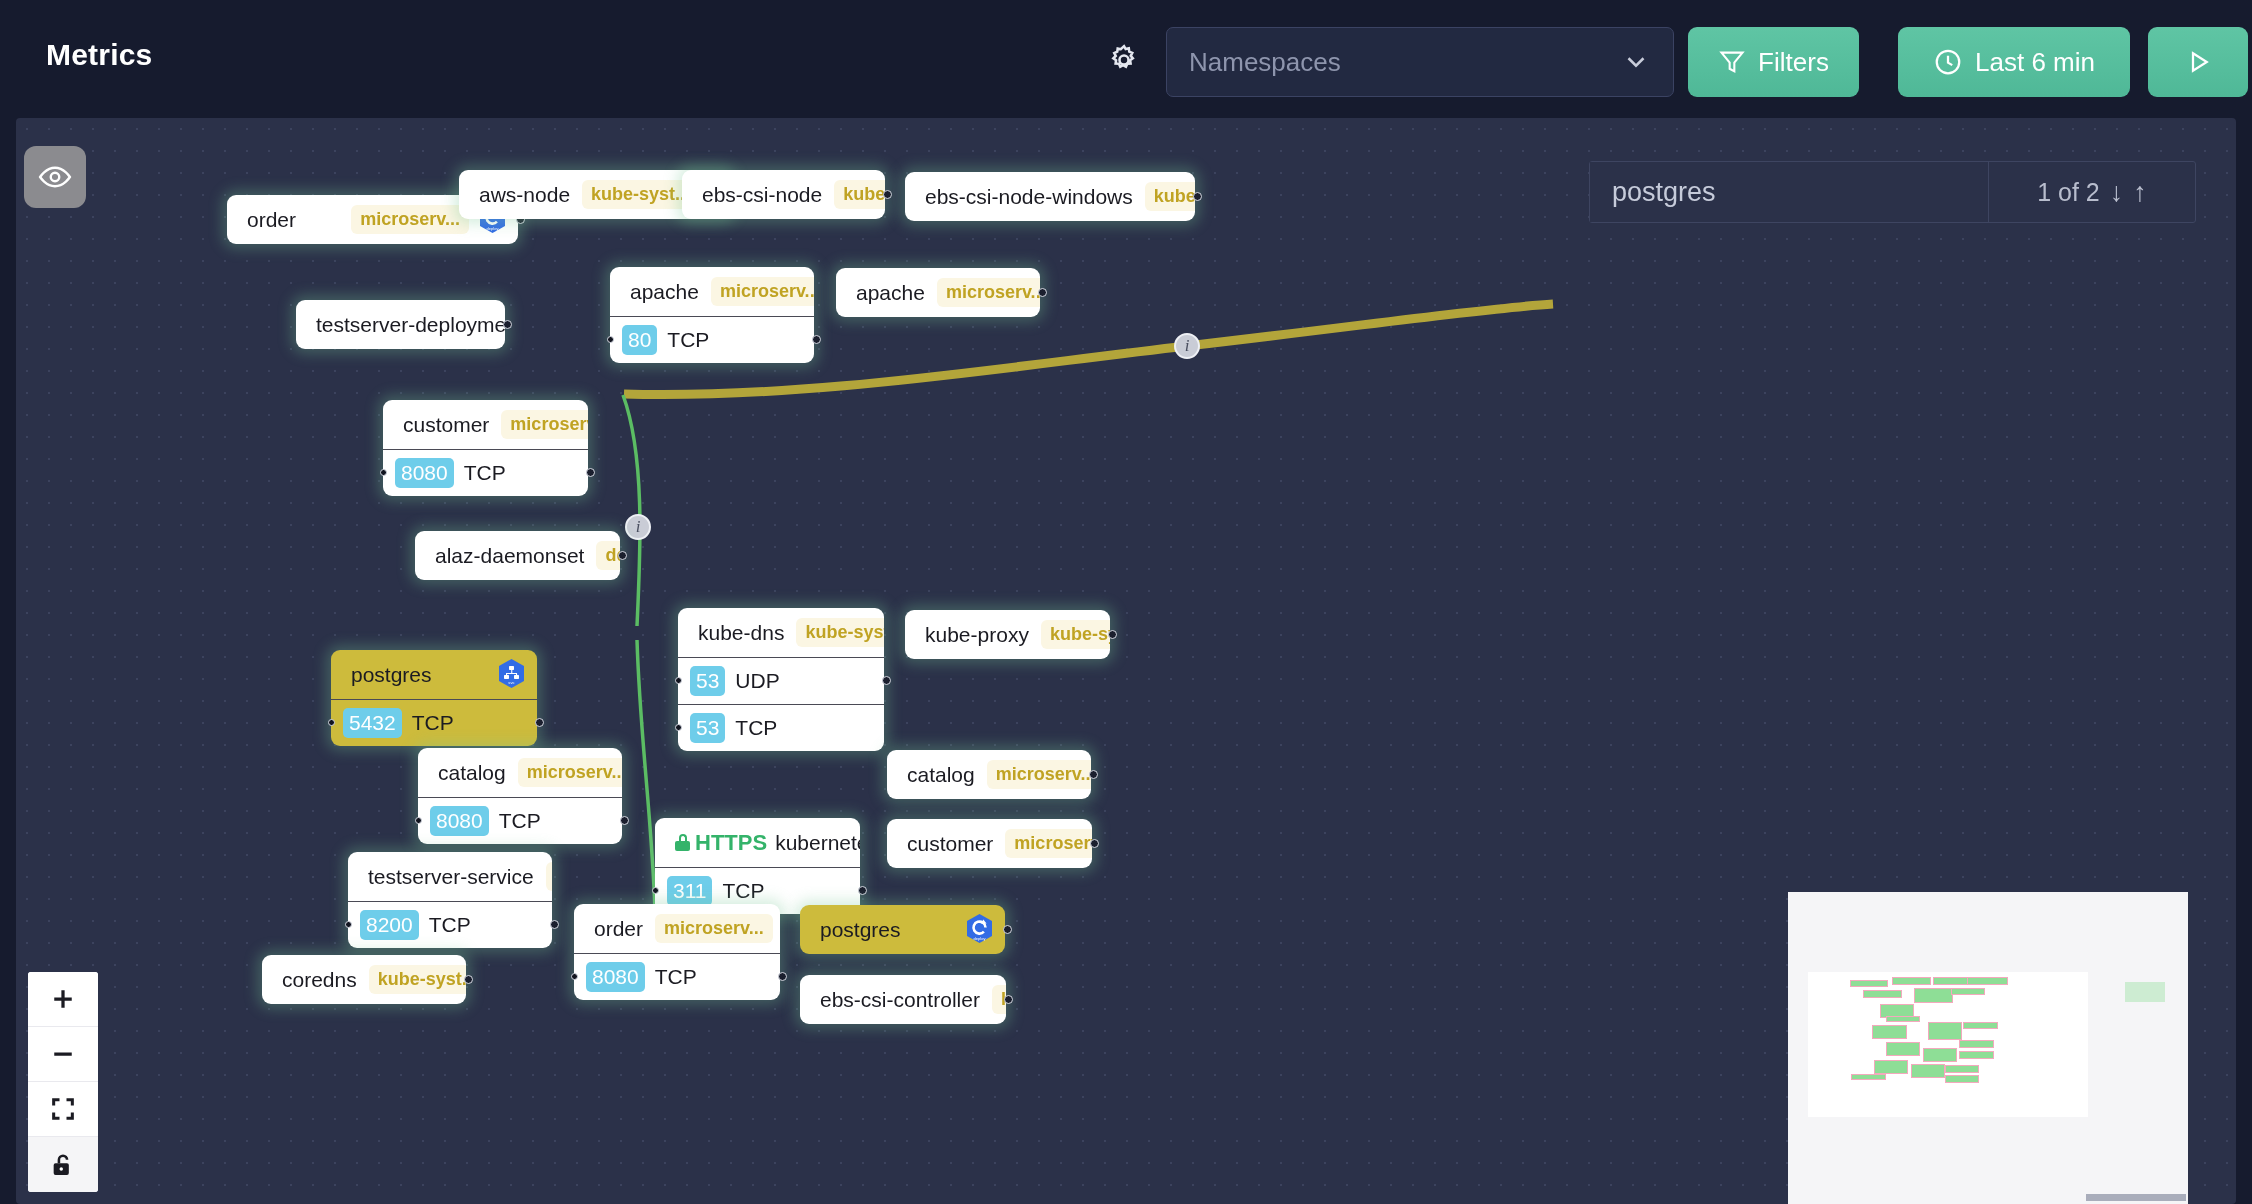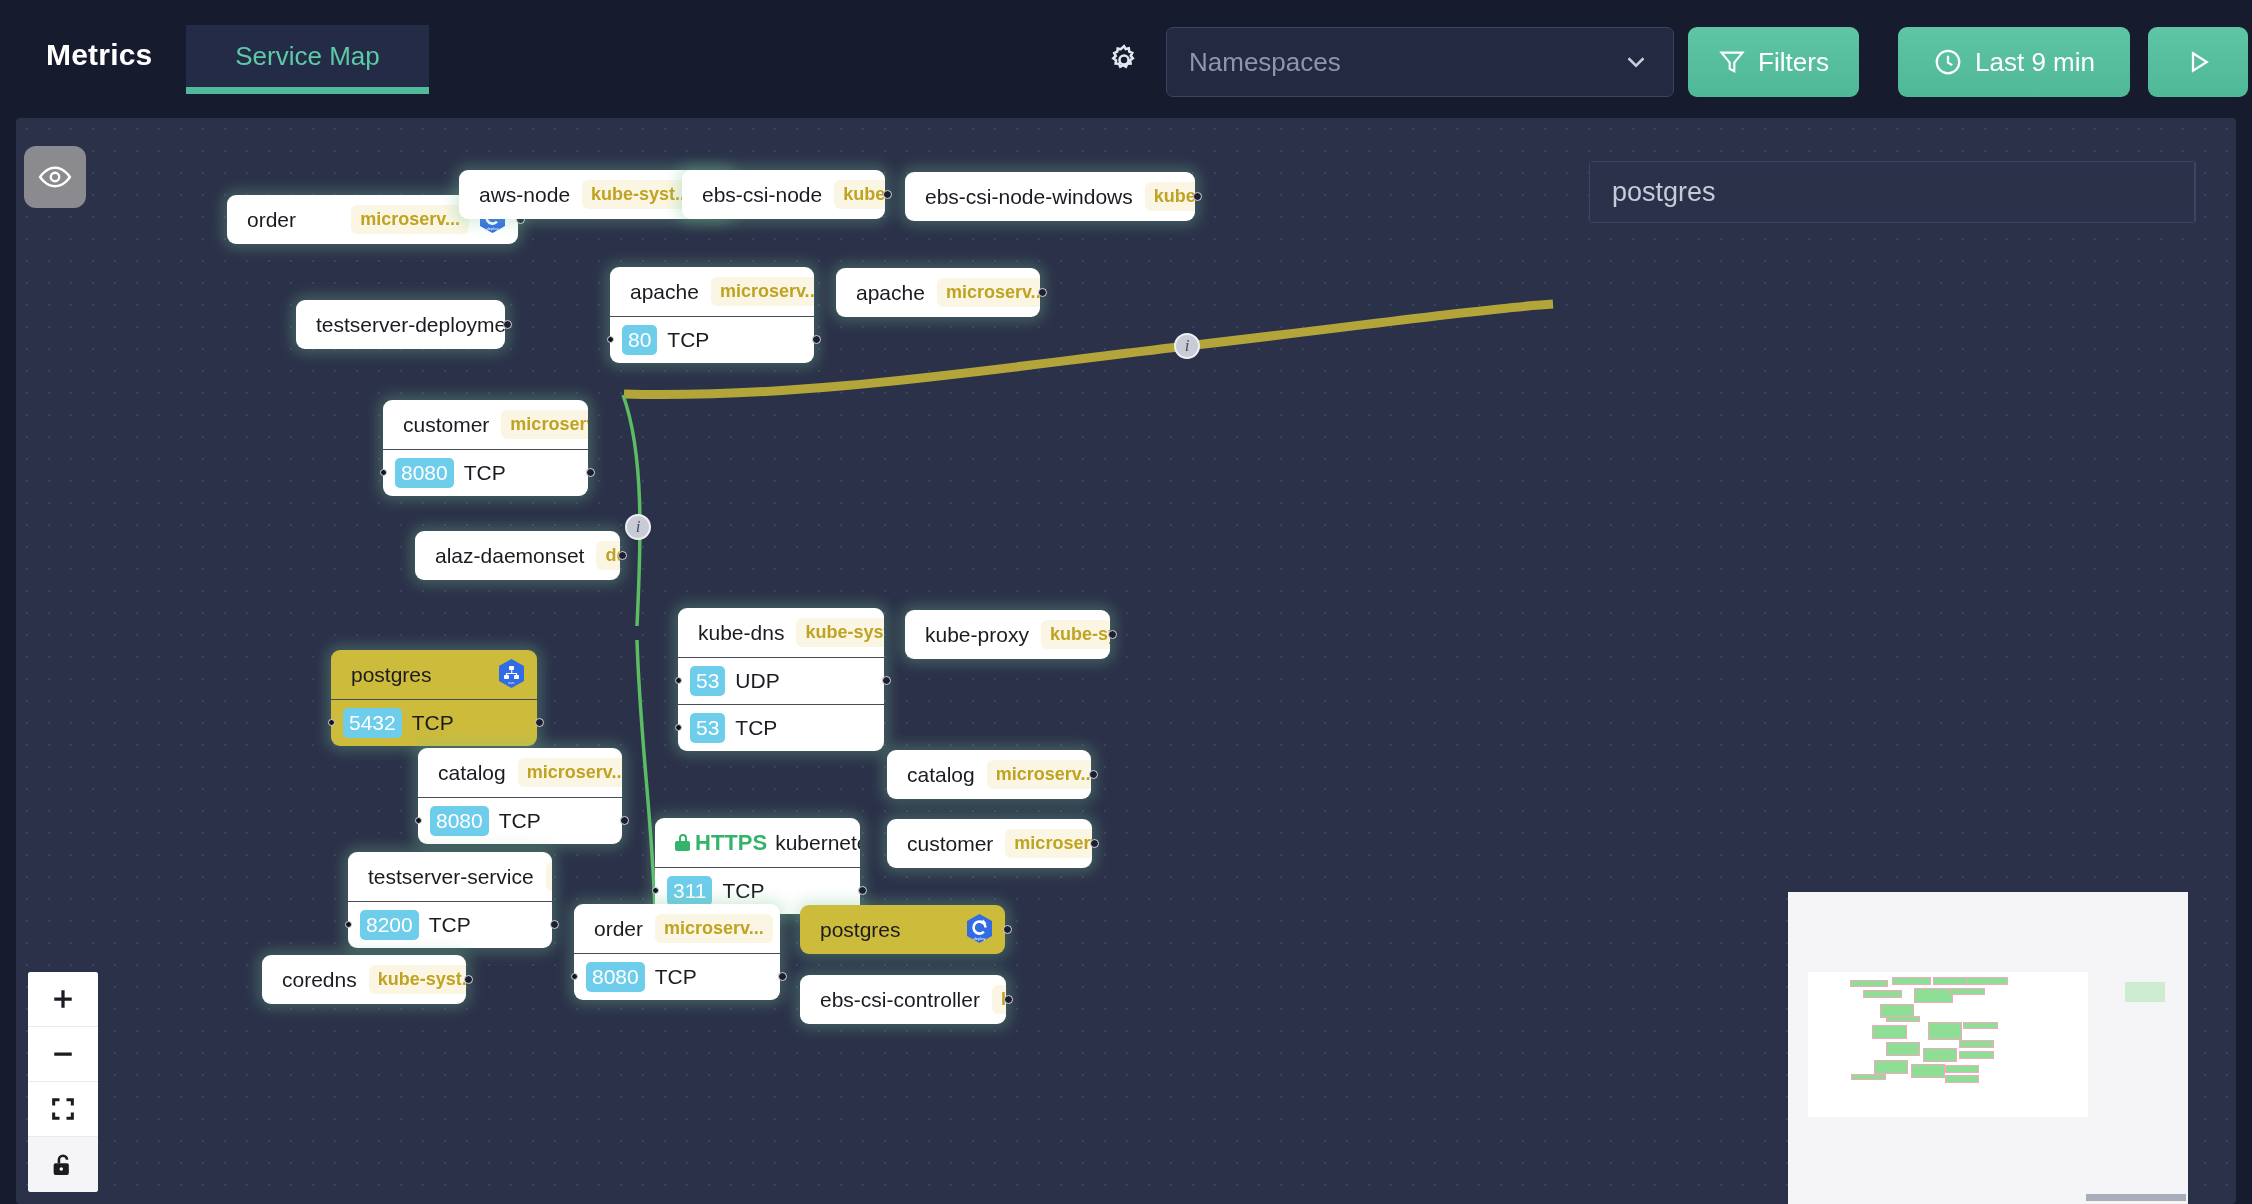--- a/index.html
+++ b/index.html
@@ -188,23 +188,20 @@
   .mini-node { position: absolute; background: #8ede96; border: 1px solid #f3a9bd; }
   .mini-vp { position: absolute; left: 337px; top: 90px; width: 40px; height: 20px; background: rgba(140,220,150,.38); }
   .mini-scroll { position: absolute; left: 298px; bottom: 3px; width: 100px; height: 7px; background: #a9adbb; }
 </style>
 </head>
 <body>
 
 <div class="topbar">
   <div class="tab-metrics">Metrics</div>
 
-  <div class="tab-servicemap">
-    <span>Service Map</span>
-  </div>
 
   <div class="gear-btn">
     <svg width="36" height="36" viewBox="0 0 24 24" fill="none" stroke="#e4e7ef" stroke-width="1.7">
       <circle cx="12" cy="12" r="3"></circle>
       <path d="M12 2.8l1.1 1.9 2.1-.5.3 2.2 2 .9-1 1.9 1.4 1.7-1.8 1.3.3 2.2-2.2.1-.9 2-1.9-1.1-1.9 1.1-.9-2-2.2-.1.3-2.2-1.8-1.3L6.5 9.3l-1-1.9 2-.9.3-2.2 2.1.5z"></path>
     </svg>
   </div>
 
   <div class="ns-select">
     <span class="ns-label">Namespaces</span>
@@ -218,21 +215,21 @@
       <path d="M3 4h18l-7 8.5V20l-4-2.2v-5.3z"></path>
     </svg>
     <span>Filters</span>
   </div>
 
   <div class="btn-green" id="time-btn">
     <svg width="30" height="30" viewBox="0 0 24 24" fill="none" stroke="#ffffff" stroke-width="1.8">
       <circle cx="12" cy="12" r="9"></circle>
         <path d="M12 7v5.5l3.4 2"></path>
     </svg>
-    <span>Last 9 min</span>
+    <span>Last 6 min</span>
   </div>
 
   <div class="btn-green" id="play-btn">
     <svg width="30" height="30" viewBox="0 0 24 24" fill="none" stroke="#ffffff" stroke-width="1.8">
       <path d="M8 5l11 7-11 7z"></path>
     </svg>
   </div>
 </div>
 
 <div class="canvas">
@@ -506,20 +503,25 @@
         <div class="node-head">
           <span class="node-title">ebs-csi-controller</span>
           <span class="ns-badge">kube-syst...</span>
         </div>
       </div>
       <div class="h-dot" style="left: 988px; top: 877px;"></div>
     </div>
 
   <div class="search-wrap" style="left:1573px; top:43px;">
     <input class="search-input" value="postgres" style="">
+    <div class="search-count">
+      <span>1 of 2</span>
+      <span class="arw">↓</span>
+      <span class="arw">↑</span>
+    </div>
   </div>
 
   <div class="zoom-ctl" style="left:12px; top:854px;">
     <div class="zoom-btn">
       <svg width="30" height="30" viewBox="0 0 24 24" stroke="#1b1b22" stroke-width="2.6">
           <path d="M12 5v14M5 12h14"></path>
         </svg>
     </div>
     <div class="zoom-btn">
       <svg width="30" height="30" viewBox="0 0 24 24" stroke="#1b1b22" stroke-width="2.6">

